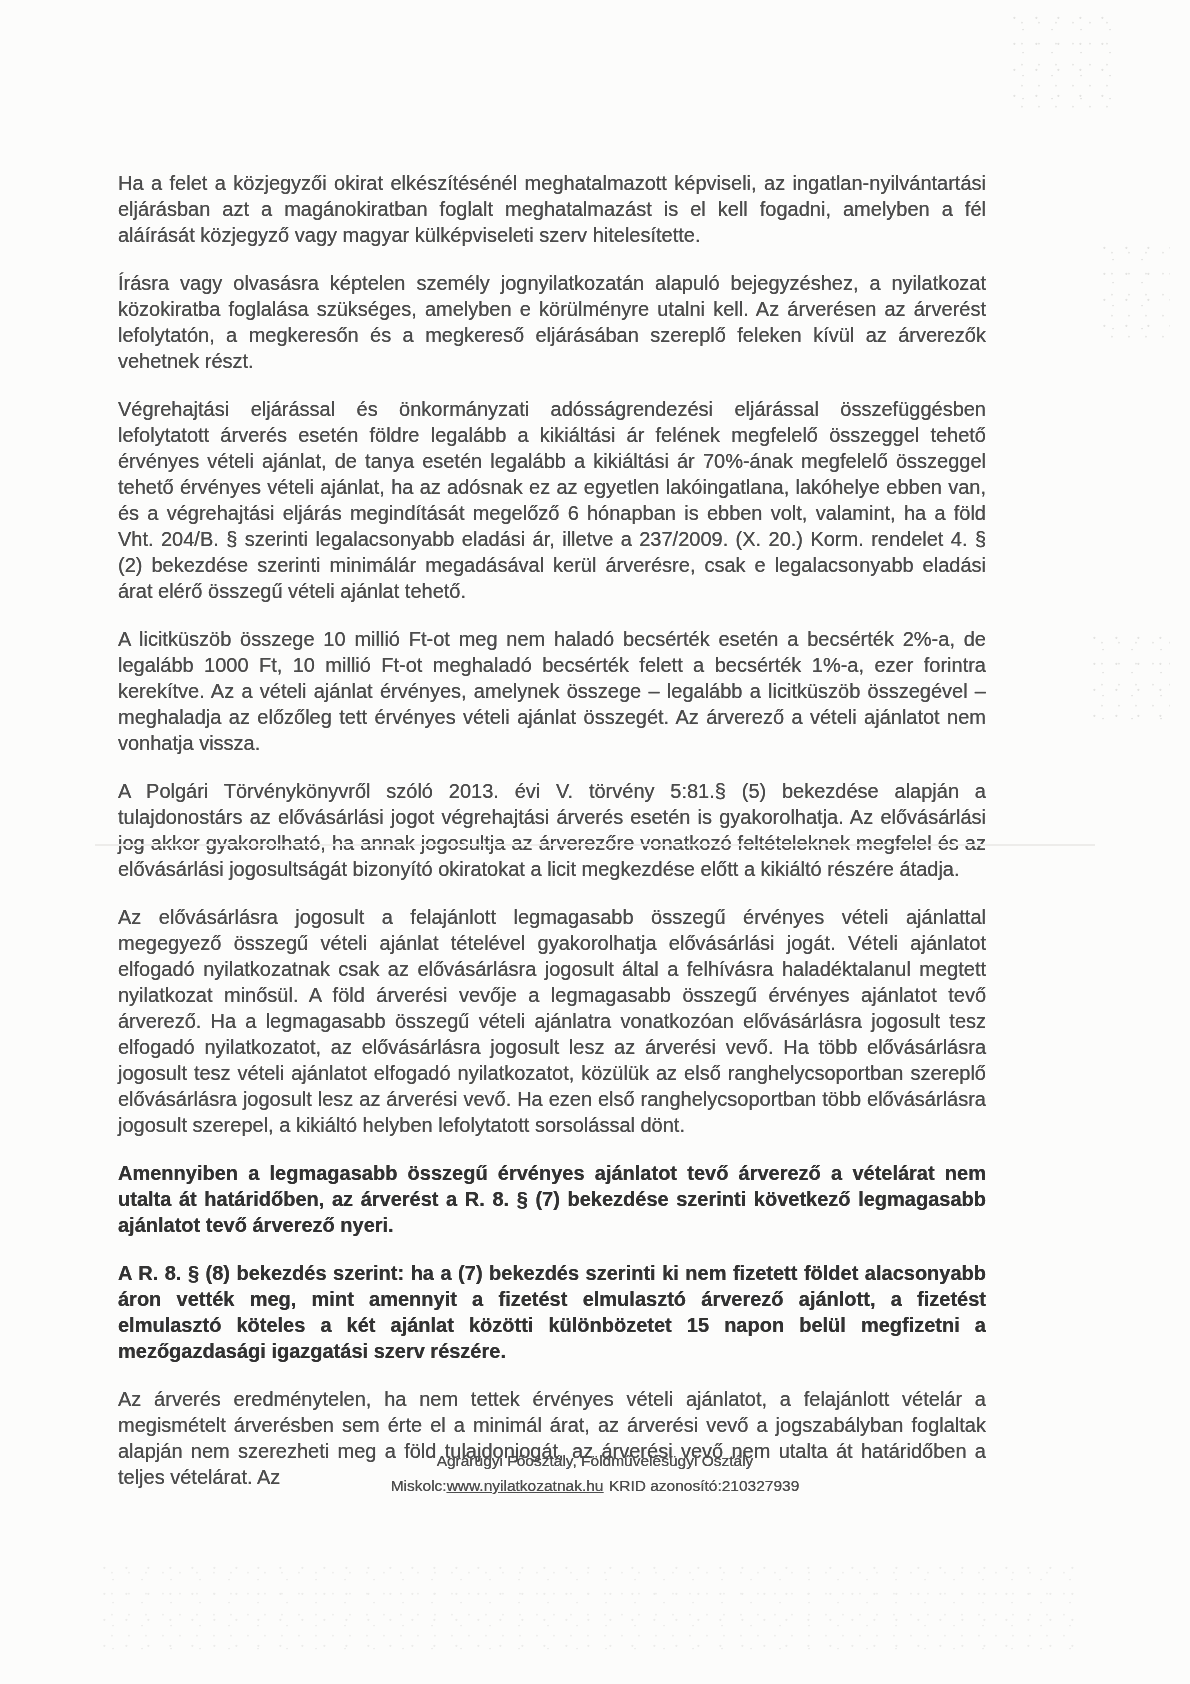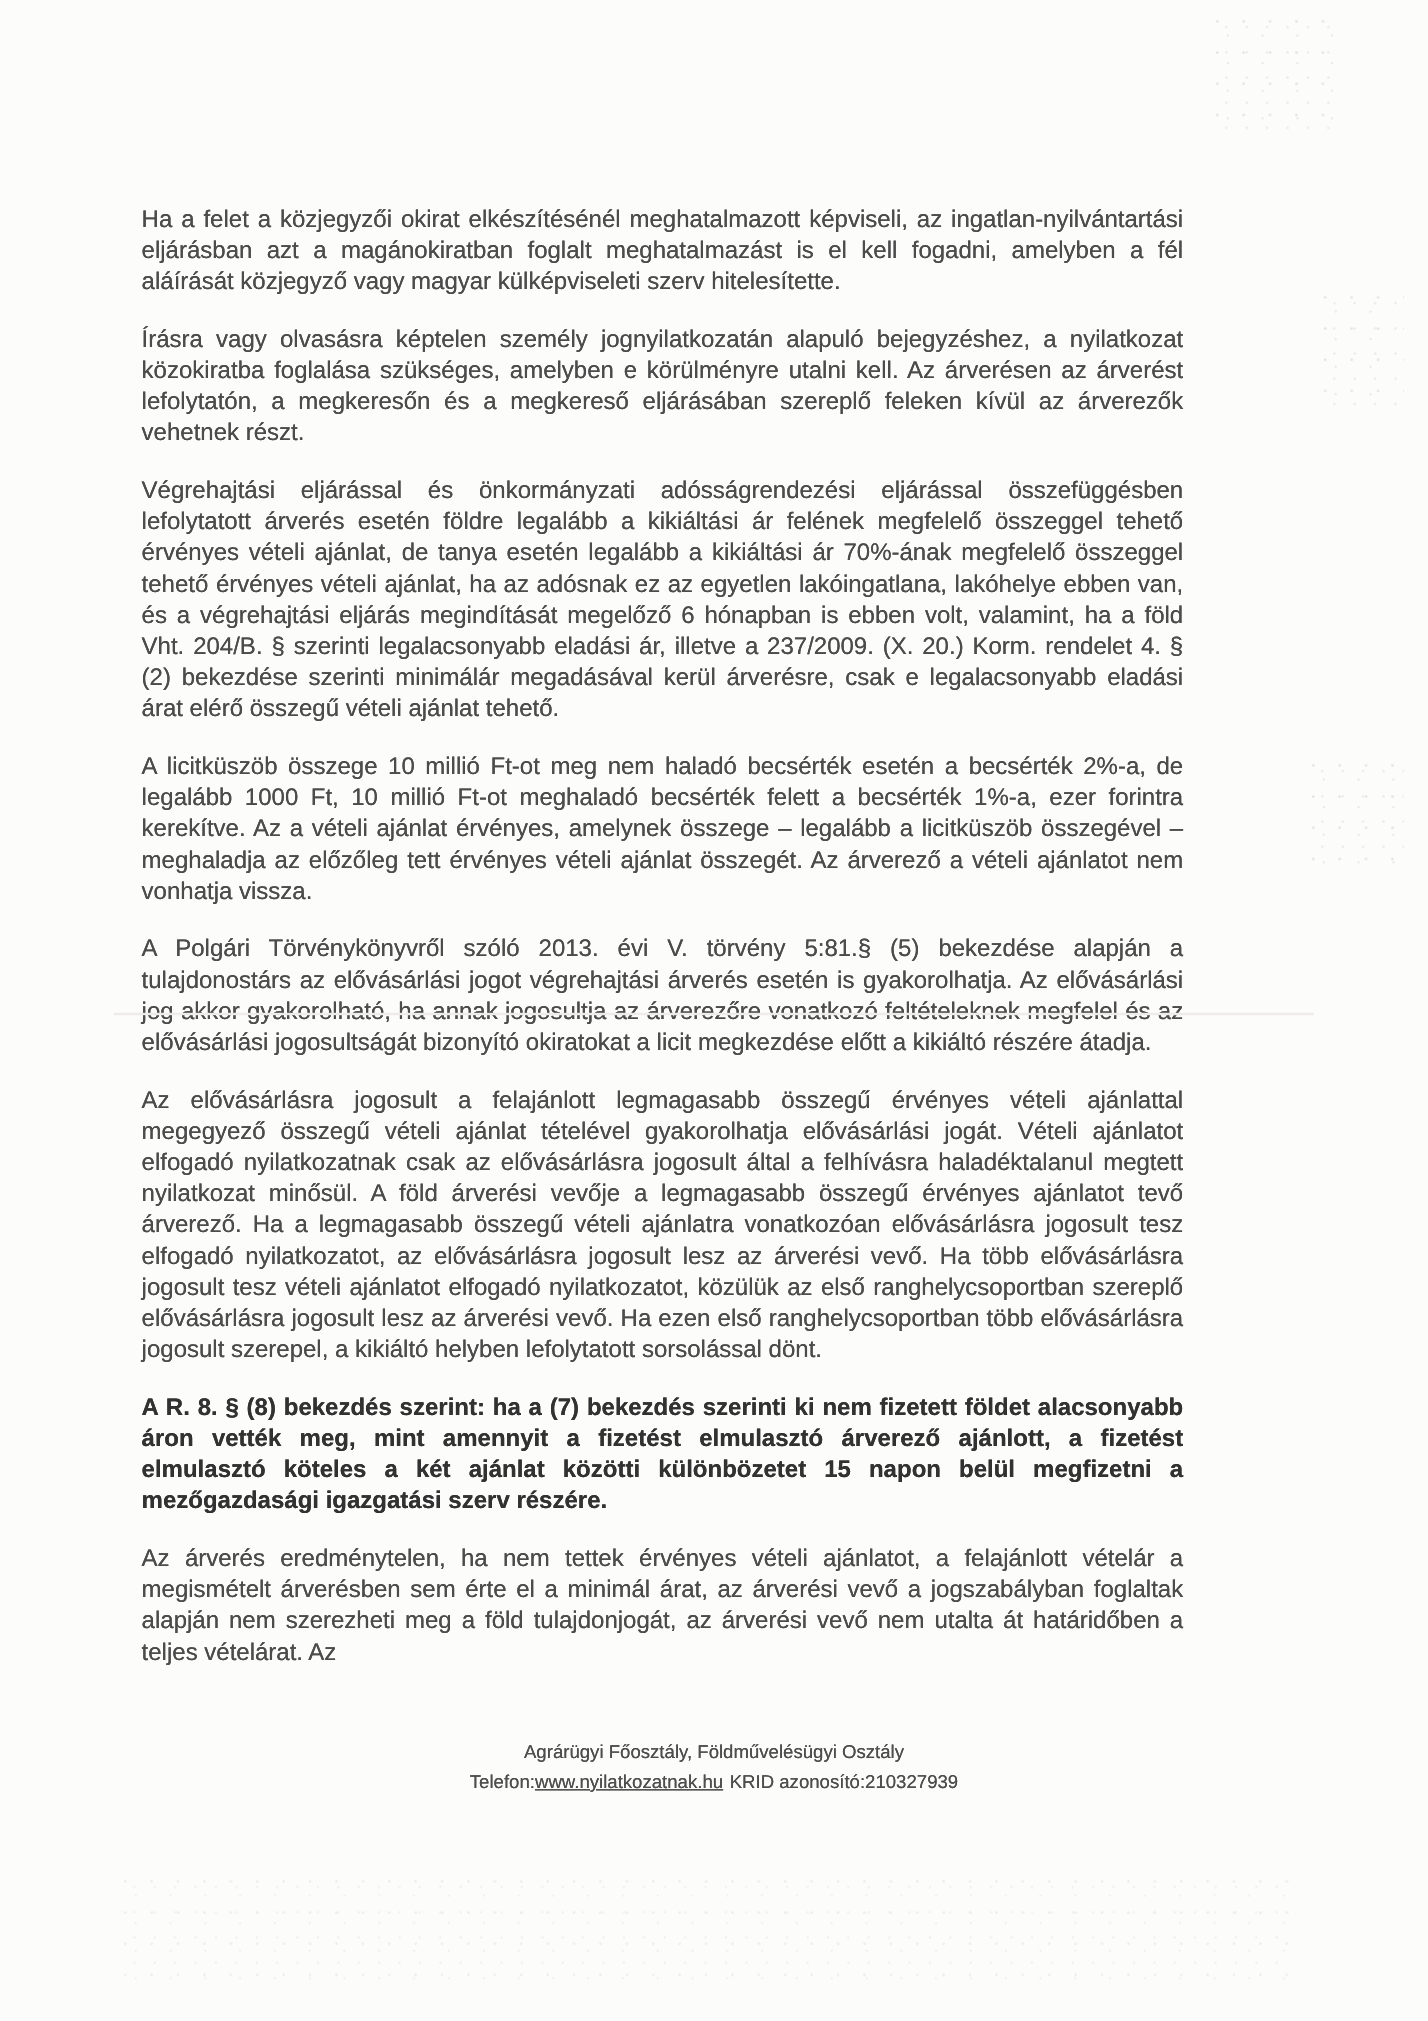--- a/index.html
+++ b/index.html
@@ -75,26 +75,27 @@
 </head>
 <body style="--page-bg: #fcfcfb; --text-color: #4c4c4c; --bold-color: #323232; --footer-color: #4e4e4e;">
 
 <div class="page-text">
   <p>Ha a felet a közjegyzői okirat elkészítésénél meghatalmazott képviseli, az ingatlan-nyilvántartási eljárásban azt a magánokiratban foglalt meghatalmazást is el kell fogadni, amelyben a fél aláírását közjegyző vagy magyar külképviseleti szerv hitelesítette.</p>
   <p>Írásra vagy olvasásra képtelen személy jognyilatkozatán alapuló bejegyzéshez, a nyilatkozat közokiratba foglalása szükséges, amelyben e körülményre utalni kell. Az árverésen az árverést lefolytatón, a megkeresőn és a megkereső eljárásában szereplő feleken kívül az árverezők vehetnek részt.</p>
   <p>Végrehajtási eljárással és önkormányzati adósságrendezési eljárással összefüggésben lefolytatott árverés esetén földre legalább a kikiáltási ár felének megfelelő összeggel tehető érvényes vételi ajánlat, de tanya esetén legalább a kikiáltási ár 70%-ának megfelelő összeggel tehető érvényes vételi ajánlat, ha az adósnak ez az egyetlen lakóingatlana, lakóhelye ebben van, és a végrehajtási eljárás megindítását megelőző 6 hónapban is ebben volt, valamint, ha a föld Vht. 204/B. § szerinti legalacsonyabb eladási ár, illetve a 237/2009. (X. 20.) Korm. rendelet 4. § (2) bekezdése szerinti minimálár megadásával kerül árverésre, csak e legalacsonyabb eladási árat elérő összegű vételi ajánlat tehető.</p>
   <p>A licitküszöb összege 10 millió Ft-ot meg nem haladó becsérték esetén a becsérték 2%-a, de legalább 1000 Ft, 10 millió Ft-ot meghaladó becsérték felett a becsérték 1%-a, ezer forintra kerekítve. Az a vételi ajánlat érvényes, amelynek összege – legalább a licitküszöb összegével – meghaladja az előzőleg tett érvényes vételi ajánlat összegét. Az árverező a vételi ajánlatot nem vonhatja vissza.</p>
   <p>A Polgári Törvénykönyvről szóló 2013. évi V. törvény 5:81.§ (5) bekezdése alapján a tulajdonostárs az elővásárlási jogot végrehajtási árverés esetén is gyakorolhatja. Az elővásárlási jog akkor gyakorolható, ha annak jogosultja az árverezőre vonatkozó feltételeknek megfelel és az elővásárlási jogosultságát bizonyító okiratokat a licit megkezdése előtt a kikiáltó részére átadja.</p>
   <p>Az elővásárlásra jogosult a felajánlott legmagasabb összegű érvényes vételi ajánlattal megegyező összegű vételi ajánlat tételével gyakorolhatja elővásárlási jogát. Vételi ajánlatot elfogadó nyilatkozatnak csak az elővásárlásra jogosult által a felhívásra haladéktalanul megtett nyilatkozat minősül. A föld árverési vevője a legmagasabb összegű érvényes ajánlatot tevő árverező. Ha a legmagasabb összegű vételi ajánlatra vonatkozóan elővásárlásra jogosult tesz elfogadó nyilatkozatot, az elővásárlásra jogosult lesz az árverési vevő. Ha több elővásárlásra jogosult tesz vételi ajánlatot elfogadó nyilatkozatot, közülük az első ranghelycsoportban szereplő elővásárlásra jogosult lesz az árverési vevő. Ha ezen első ranghelycsoportban több elővásárlásra jogosult szerepel, a kikiáltó helyben lefolytatott sorsolással dönt.</p>
+  <p class="bold">Amennyiben a legmagasabb összegű érvényes ajánlatot tevő árverező a vételárat nem utalta át határidőben, az árverést a R. 8. § (7) bekezdése szerinti következő legmagasabb ajánlatot tevő árverező nyeri.</p>
   <p class="bold">A R. 8. § (8) bekezdés szerint: ha a (7) bekezdés szerinti ki nem fizetett földet alacsonyabb áron vették meg, mint amennyit a fizetést elmulasztó árverező ajánlott, a fizetést elmulasztó köteles a két ajánlat közötti különbözetet 15 napon belül megfizetni a mezőgazdasági igazgatási szerv részére.</p>
   <p>Az árverés eredménytelen, ha nem tettek érvényes vételi ajánlatot, a felajánlott vételár a megismételt árverésben sem érte el a minimál árat, az árverési vevő a jogszabályban foglaltak alapján nem szerezheti meg a föld tulajdonjogát, az árverési vevő nem utalta át határidőben a teljes vételárat. Az</p>
 </div>
 
 <div class="scan-line"></div>
 <div class="noise noise-1"></div>
 <div class="noise noise-2"></div>
 <div class="noise noise-3"></div>
 <div class="noise noise-4"></div>
 
 <div class="footer">
   <div>Agrárügyi Főosztály, Földművelésügyi Osztály</div>
-  <div><span>Telefon:</span><span class="url">www.nyilatkozatnak.hu</span><span class="krid">KRID azonosító:210327939</span></div>
+  <div><span>Miskolc:</span><span class="url">www.nyilatkozatnak.hu</span><span class="krid">KRID azonosító:210327939</span></div>
 </div>
 
 </body></html>

